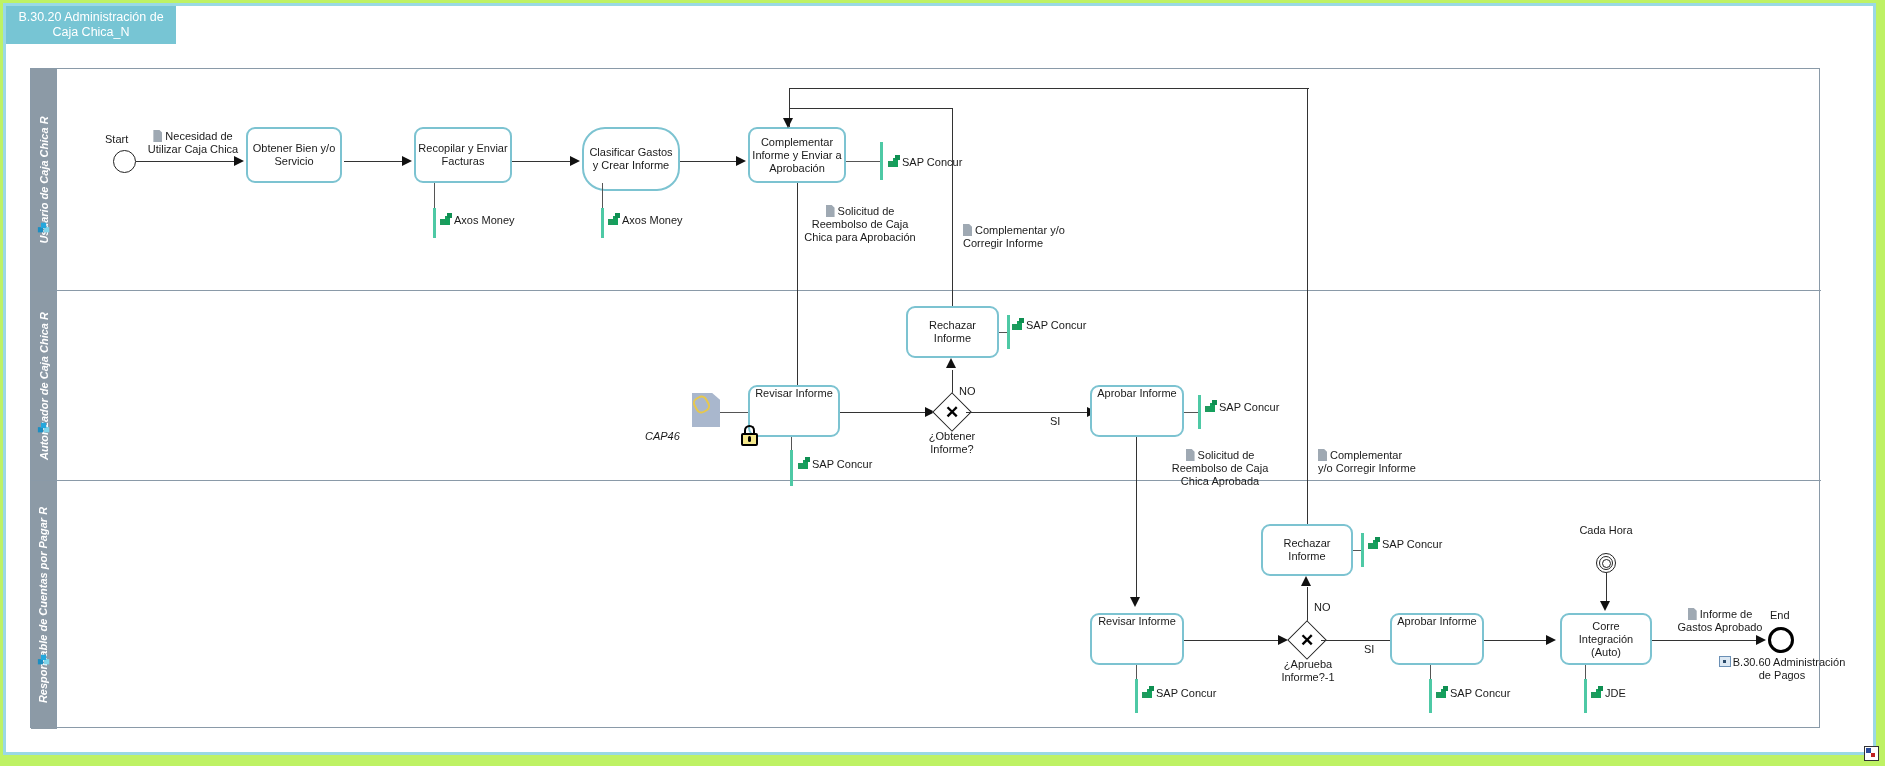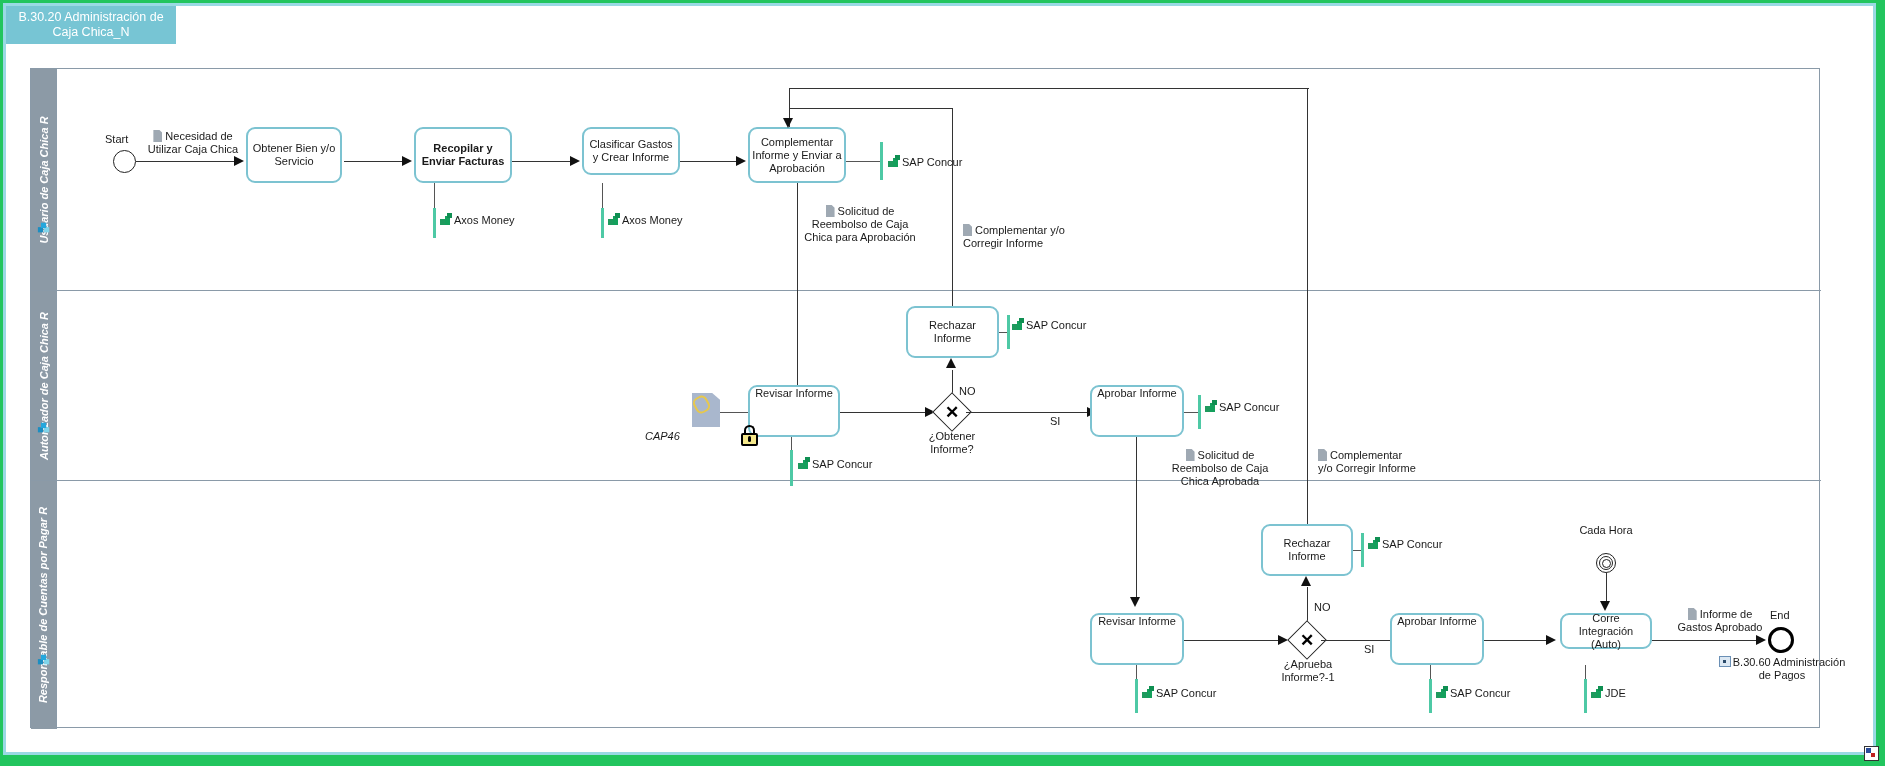--- a/index.html
+++ b/index.html
@@ -1,17 +1,17 @@
 <!DOCTYPE html>
 <html><head>
 <meta charset="utf-8">
 <style>
   html,body{margin:0;padding:0;background:#ffffff;}
   body{font-family:"Liberation Sans",sans-serif;}
-  #canvas{position:relative;width:1885px;height:766px;background:#22c55e;overflow:hidden;}
+  #canvas{position:relative;width:1885px;height:766px;background:#bef264;overflow:hidden;}
 
   
   .outer-frame{position:absolute;left:3px;top:3px;width:1873px;height:752px;
        border:3px solid #9ad9e4;background:#ffffff;box-sizing:border-box;}
   .pool-title{position:absolute;left:6px;top:6px;width:170px;height:38px;
        background:#77c5d4;color:#ffffff;font-size:12.5px;line-height:15px;
        display:flex;align-items:center;justify-content:center;text-align:center;
        box-sizing:border-box;padding:2px 4px;}
 
   
@@ -155,36 +155,36 @@
   </div>
 
   <div class="hline" style="left:136px;top:161px;width:100px;"></div>
   <div class="arrow-r" style="left:234px;top:156px;"></div>
 
   <div class="task" style="left:246px;top:127px;width:96px;height:56px;">Obtener Bien y/o Servicio</div>
 
   <div class="hline" style="left:344px;top:161px;width:60px;"></div>
   <div class="arrow-r" style="left:402px;top:156px;"></div>
 
-  <div class="task" style="left:414px;top:127px;width:98px;height:56px;font-weight:bold;">Recopilar y Enviar Facturas</div>
+  <div class="task" style="left:414px;top:127px;width:98px;height:56px;">Recopilar y Enviar Facturas</div>
   <div class="thin-v" style="left:434px;top:183px;height:35px;"></div>
   <div class="sysbar" style="left:433px;top:208px;height:30px;"></div>
   <div class="syslabel" style="left:440px;top:213px;">
     <svg width="13" height="13" viewBox="0 0 13 13">
       <rect x="0" y="6" width="5" height="6" fill="#1f9a5e"></rect>
         <rect x="5" y="3" width="5" height="9" fill="#14a05c"></rect>
       <rect x="7" y="0" width="5" height="5" fill="#0f8f52"></rect>
     </svg>
       <span>Axos Money</span>
   </div>
 
   <div class="hline" style="left:512px;top:161px;width:60px;"></div>
   <div class="arrow-r" style="left:570px;top:156px;"></div>
 
-  <div class="task" style="left:582px;top:127px;width:98px;height:48px;">Clasificar Gastos y Crear Informe</div>
+  <div class="task" style="left:582px;top:127px;width:98px;height:64px;border-radius:23px;">Clasificar Gastos y Crear Informe</div>
   <div class="thin-v" style="left:602px;top:183px;height:35px;"></div>
   <div class="sysbar" style="left:601px;top:208px;height:30px;"></div>
   <div class="syslabel" style="left:608px;top:213px;">
     <svg width="13" height="13" viewBox="0 0 13 13">
       <rect x="0" y="6" width="5" height="6" fill="#1f9a5e"></rect>
         <rect x="5" y="3" width="5" height="9" fill="#14a05c"></rect>
       <rect x="7" y="0" width="5" height="5" fill="#0f8f52"></rect>
     </svg>
       <span>Axos Money</span>
   </div>
@@ -350,21 +350,21 @@
   <div class="hline" style="left:1484px;top:640px;width:64px;"></div>
   <div class="arrow-r" style="left:1546px;top:635px;"></div>
 
   <div class="timer" style="left:1596px;top:553px;"></div>
   <div class="timer2" style="left:1599px;top:556px;"></div>
   <div class="timer3" style="left:1601.5px;top:558.5px;"></div>
   <div class="lbl ctr" style="left:1578px;top:524px;width:56px;">Cada Hora</div>
   <div class="vline" style="left:1606px;top:573px;height:33px;"></div>
   <div class="arrow-d" style="left:1600px;top:601px;"></div>
 
-  <div class="task" style="left:1560px;top:613px;width:92px;height:36px;">Corre Integración (Auto)</div>
+  <div class="task" style="left:1560px;top:613px;width:92px;height:52px;">Corre Integración (Auto)</div>
   <div class="thin-v" style="left:1585px;top:665px;height:36px;"></div>
   <div class="sysbar" style="left:1584px;top:679px;height:34px;"></div>
   <div class="syslabel" style="left:1591px;top:686px;">
     <svg width="13" height="13" viewBox="0 0 13 13">
       <rect x="0" y="6" width="5" height="6" fill="#1f9a5e"></rect>
         <rect x="5" y="3" width="5" height="9" fill="#14a05c"></rect>
       <rect x="7" y="0" width="5" height="5" fill="#0f8f52"></rect>
     </svg>
       <span>JDE</span>
   </div>

